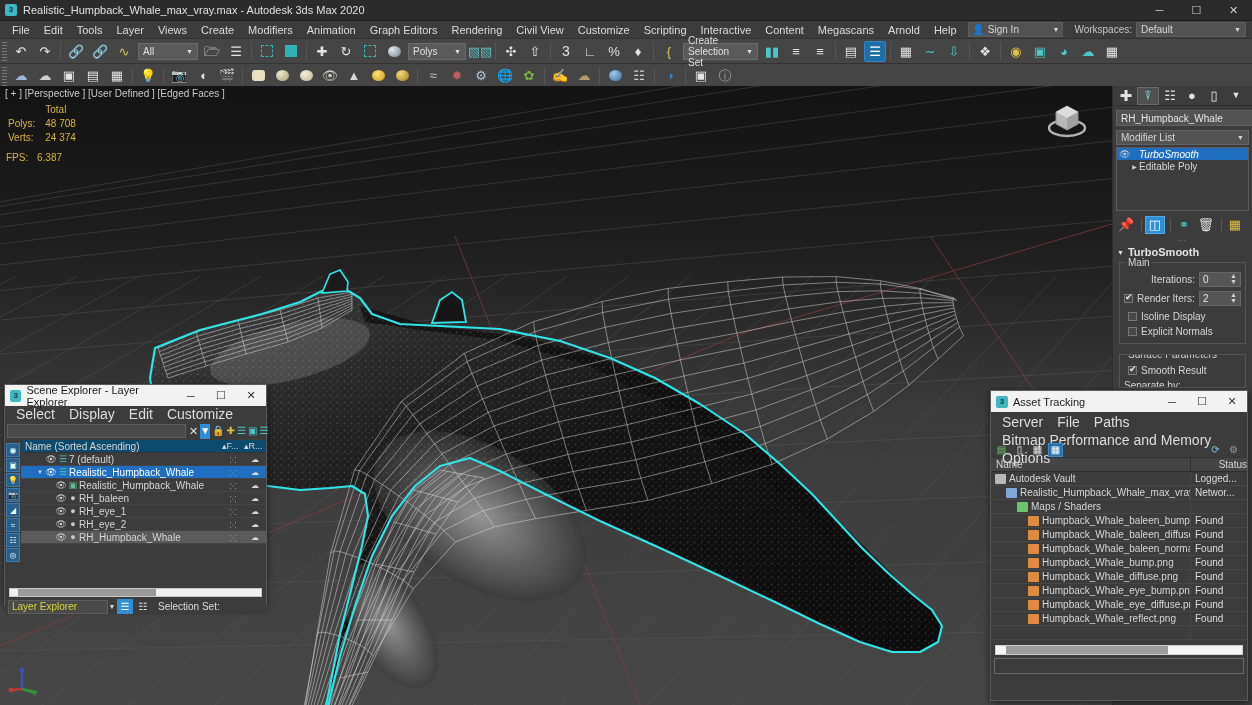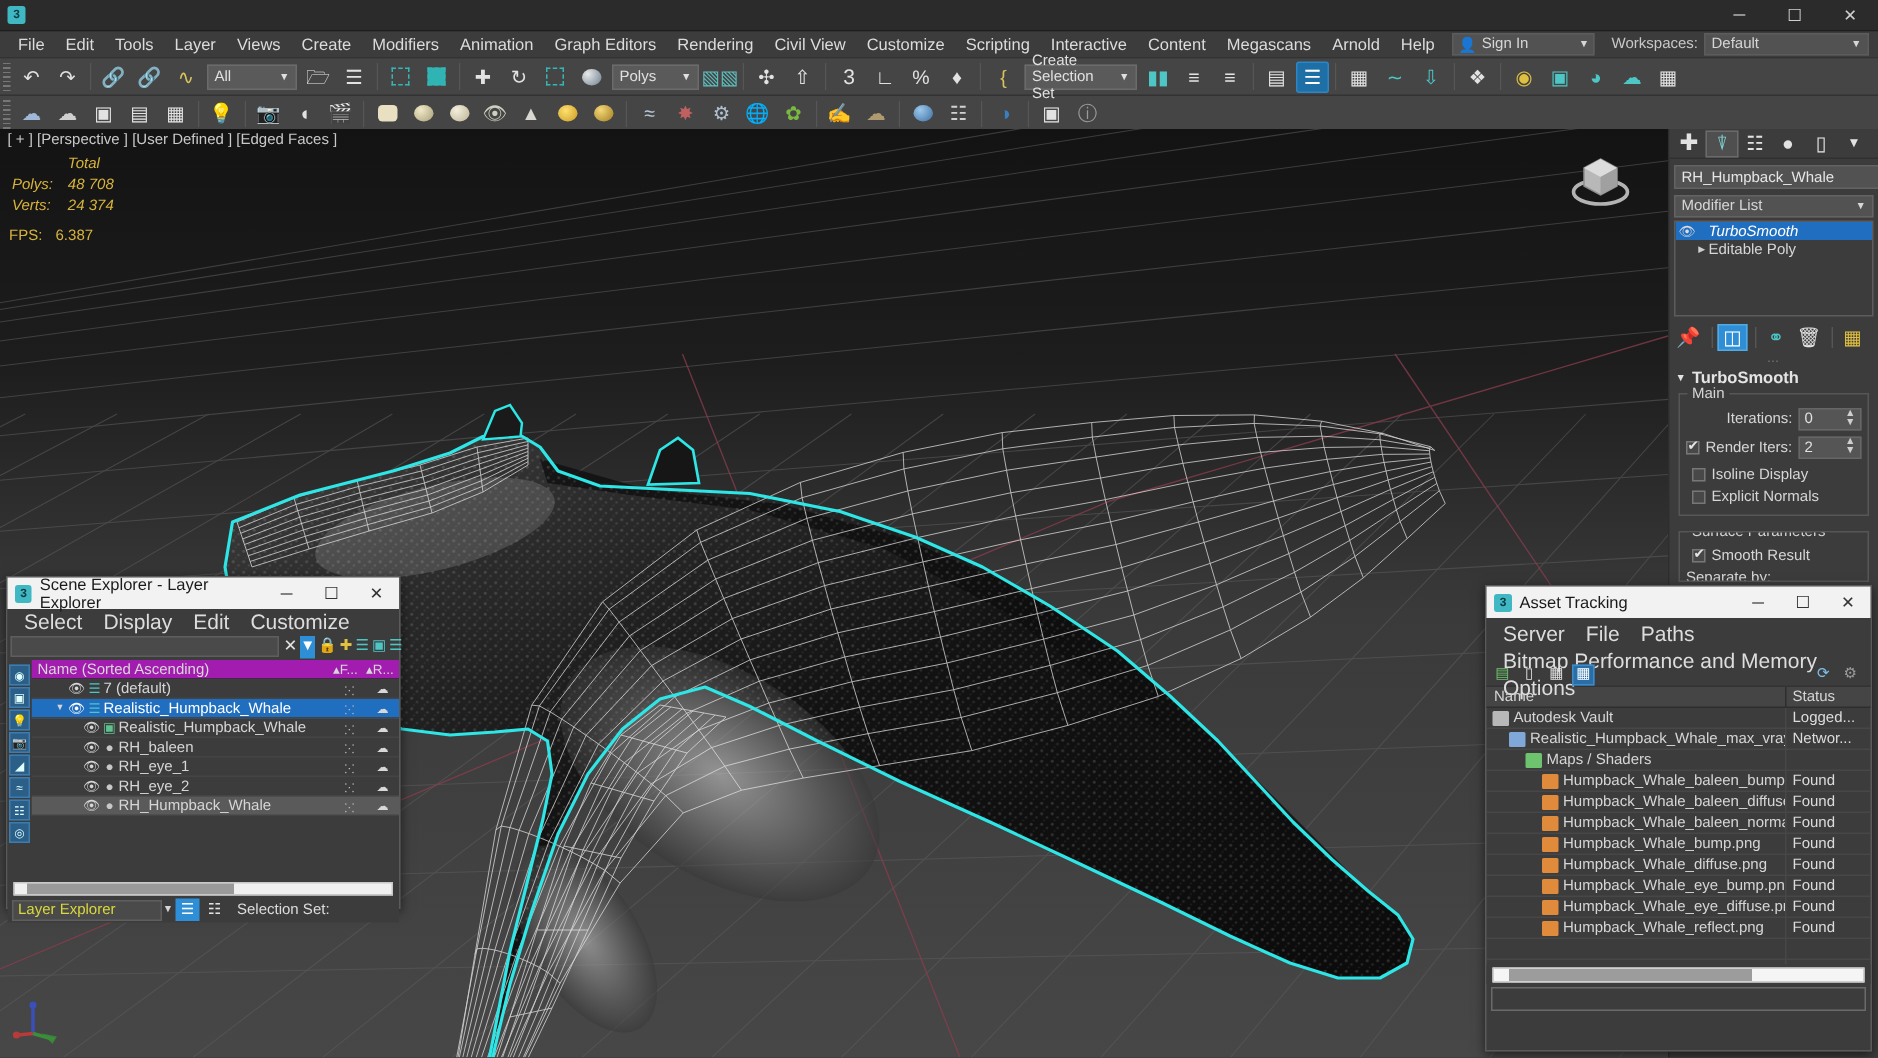--- a/index.html
+++ b/index.html
@@ -50,21 +50,21 @@
   .g{ font-size:13px; line-height:1; color:#e2e2e2;}
   .sq{width:12px;height:12px;border:1.5px dashed #35b5b5;}
   .sqf{width:12px;height:12px;border:1.5px dashed #35b5b5;background:#2fb3b3;}
   .blob{width:13px;height:11px;border-radius:50%;}
   
   #viewport{ position:absolute; left:0; top:86px; width:1112px; height:619px;
              background:linear-gradient(180deg,#141414 0%, #1c1c1c 22%, #3b3b3b 55%, #454545 100%);
              overflow:hidden;}
   #vp-label{ position:absolute;left:5px;top:2px;font-size:10px;color:#c9c9c9;}
   #vp-stats{ position:absolute;left:6px;top:16px;font-size:10px;color:#d8b43c;line-height:12px;}
-  #vp-stats td{ font-size:10px;color:#d8b43c;padding-right:8px;font-style:italic;}
+  #vp-stats td{ font-size:10px;color:#d8b43c;padding-right:8px;}
   #vp-fps{ position:absolute;left:6px;top:66px;font-size:10px;color:#d8b43c;}
   #viewcube{ position:absolute;right:22px;top:14px;width:46px;height:42px;}
   #axis-tripod{ position:absolute;left:8px;bottom:6px;width:40px;height:36px;}
   
   #cmdpanel{ position:absolute; right:0; top:86px; width:140px; height:619px;
              background:#3c3c3c; border-left:1px solid #2e2e2e;}
   #cp-tabs{ display:flex;align-items:center;height:20px;background:#3c3c3c;
             border-bottom:1px solid #303030;padding:0 2px;}
   .cp-tab{ width:22px;height:18px;display:flex;align-items:center;justify-content:center;
            border:1px solid transparent;}
@@ -120,21 +120,21 @@
   #se{ left:4px; top:384px; width:263px; height:222px;}
   #se-tools{ height:18px;display:flex;align-items:center;padding:0 2px;background:#3c3c3c;}
   #se-search{ flex:1;height:14px;background:#4a4a4a;border:1px solid #5e5e5e;margin-right:2px;}
   .setb{ width:16px;height:15px;display:flex;align-items:center;justify-content:center;margin:0 1px;}
   .setb.on{ background:#2f8fd6;}
   #se-body{ display:flex;height:146px;}
   #se-side{ width:16px;background:#3c3c3c;padding-top:2px;}
   .sesb{ width:14px;height:14px;margin:1px;background:#2c5f88;border:1px solid #3d7cae;
          display:flex;align-items:center;justify-content:center;font-size:8px;color:#dff;}
   #se-list{ flex:1;background:#3c3c3c;overflow:hidden;}
-  #se-head{ display:flex;height:13px;background:#a21caf;border-bottom:1px solid #333;
+  #se-head{ display:flex;height:13px;background:#0c4a6e;border-bottom:1px solid #333;
             font-size:10px;align-items:center;}
   #se-head .h1{ flex:1;padding-left:4px;}
   #se-head .h2,#se-head .h3{ width:22px;font-size:9px;text-align:left;}
   .se-row{ display:flex;align-items:center;height:13px;font-size:10px;
            border-bottom:1px solid #444;}
   .se-row.sel{ background:#1f6ec0;color:#fff;}
   .se-row.hl{ background:#5a5a5a;}
   .se-row .exp{ width:10px;text-align:center;font-size:6px;color:#d5d5d5;}
   .se-row .eye{ width:12px;text-align:center;font-size:9px;}
   .se-row .tico{ width:12px;text-align:center;font-size:9px;}
@@ -154,37 +154,38 @@
   #at{ left:990px; top:390px; width:258px; height:311px;}
   #at-tools{ height:16px;display:flex;align-items:center;padding:0 3px;background:#3c3c3c;
              border-bottom:1px solid #333;}
   .attb{ width:15px;height:14px;display:flex;align-items:center;justify-content:center;
          margin-right:3px;border:1px solid transparent;}
   .attb.on{ background:#2a6ea8;border-color:#3e8bc7;}
   #at-head{ display:flex;height:14px;background:#454545;border-bottom:1px solid #2e2e2e;
             font-size:10px;align-items:center;}
   #at-head .c1{ flex:1;padding-left:5px;border-right:1px solid #2e2e2e;height:14px;
                 display:flex;align-items:center;}
-  #at-head .c2{ width:56px;padding-left:4px;}
+  #at-head .c2{ width:56px;padding-left:4px;text-align:right;}
   .at-row{ display:flex;height:14px;font-size:10px;align-items:center;
            border-bottom:1px solid #474747;}
   .at-row .n{ flex:1;display:flex;align-items:center;overflow:hidden;white-space:nowrap;
               border-right:1px solid #474747;height:14px;}
   .at-row .s{ width:56px;padding-left:4px;color:#dcdcdc;overflow:hidden;white-space:nowrap;}
   .at-ico{ width:11px;height:10px;margin-right:3px;flex:none;}
   #at-hscroll{ height:13px;background:#3c3c3c;display:flex;align-items:center;padding:0 4px;}
   #at-hscroll .track{ flex:1;height:10px;background:#f5f5f5;border:1px solid #cfcfcf;}
   #at-hscroll .thumb{ width:66%;height:100%;background:#9c9c9c;margin-left:4%;}
   #at-status{ height:16px;margin:2px 3px;background:#3c3c3c;border:1px solid #6a6a6a;}
 </style>
 </head>
 <body>
 
 <div id="titlebar">
   <div id="app-logo">3</div>
+  <div id="title-text">Realistic_Humpback_Whale_max_vray.max - Autodesk 3ds Max 2020</div>
   <div class="win-btns">
     <div class="win-btn">─</div>
     <div class="win-btn">☐</div>
     <div class="win-btn close">✕</div>
   </div>
 </div>
 
 <div id="menubar">
   <div id="menu-items" style="display:flex">
       <div class="menu-item">File</div>

